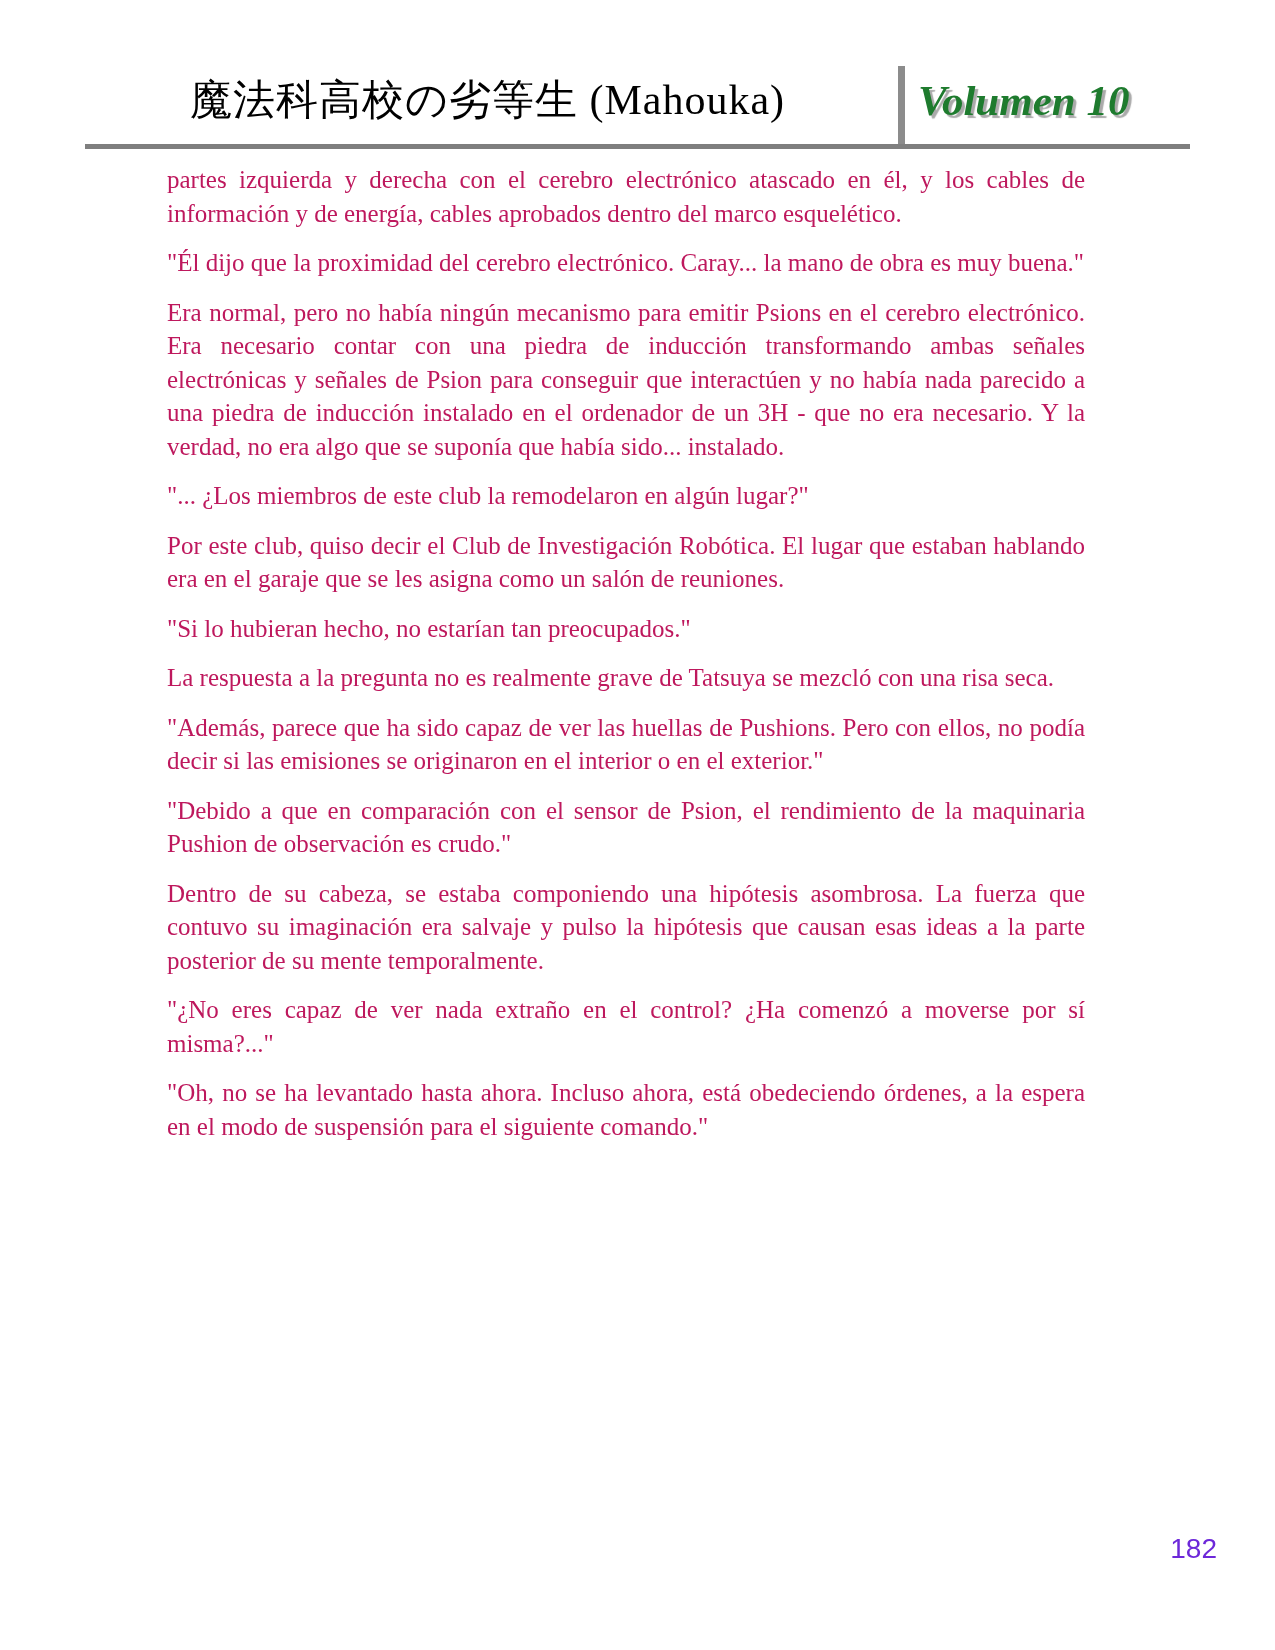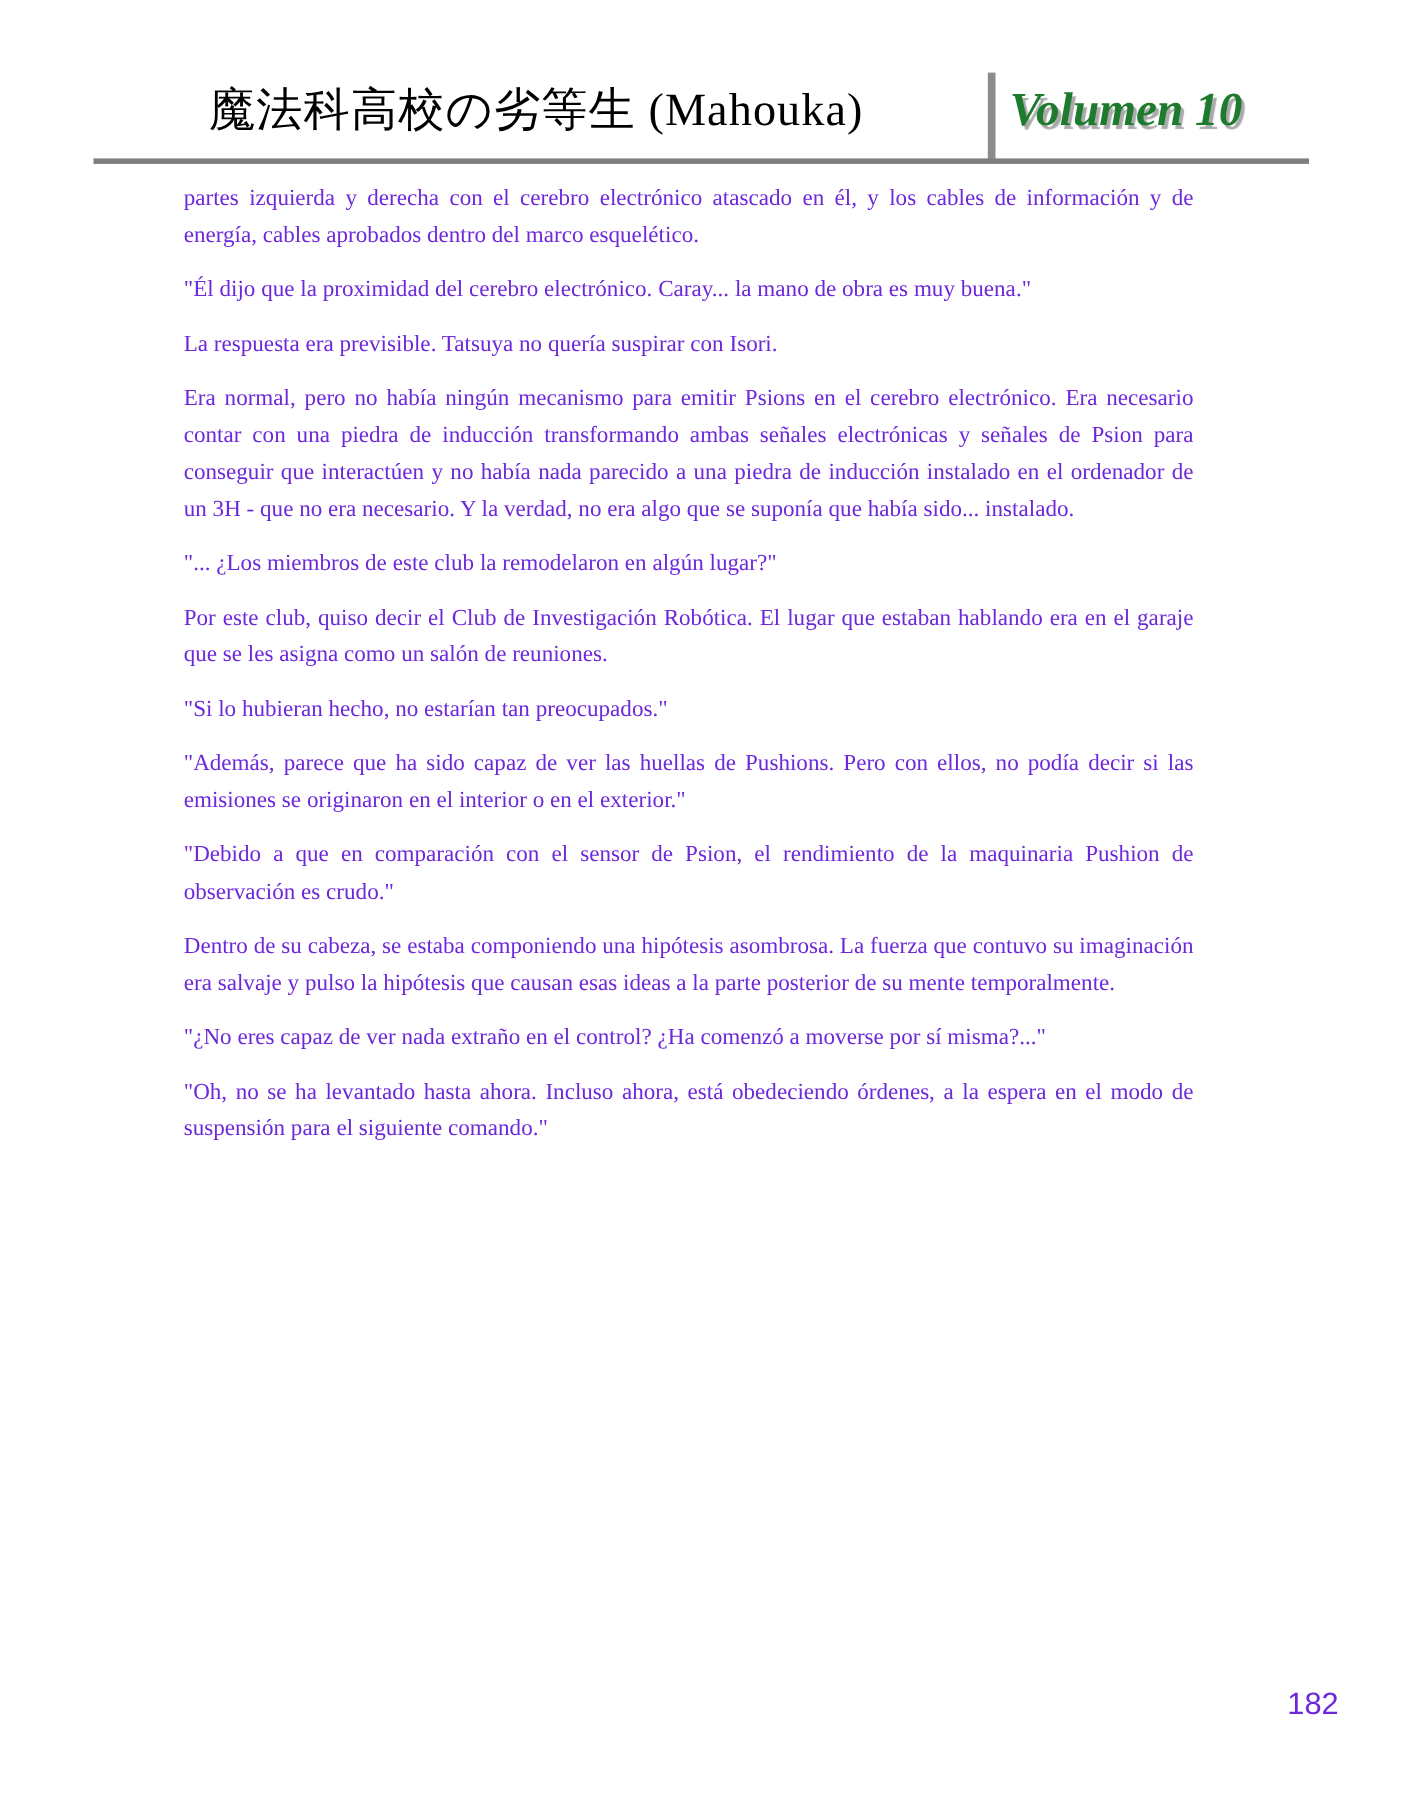--- a/index.html
+++ b/index.html
@@ -57,23 +57,23 @@
     background: #7f7f7f;
   }
 
   
   .doc-body {
     position: absolute;
     left: 167px;
     top: 163px;
     width: 918px;
     text-align: justify;
-    font-size: 21px;
+    font-size: 25px;
     line-height: 33.5px;
-    color: #6d28d9;
+    color: #be185d;
   }
   .doc-body p.para {
     margin: 0 0 16px 0;
   }
   .doc-body p.para:last-child {
     margin-bottom: 0;
   }
 
   
   .page-number {
@@ -94,25 +94,25 @@
     <h1 class="doc-title">魔法科高校の劣等生 (Mahouka)</h1>
     <div class="header-vbar"></div>
     <div class="volume-label">Volumen 10</div>
     <div class="header-rule"></div>
   </header>
 
   <main class="doc-body">
 
   <p class="para">partes izquierda y derecha con el cerebro electrónico atascado en él, y los cables de información y de energía, cables aprobados dentro del marco esquelético.</p>
       <p class="para">"Él dijo que la proximidad del cerebro electrónico. Caray... la mano de obra es muy buena."</p>
-      <p class="para">La respuesta era previsible. Tatsuya no quería suspirar con Isori.</p>
       <p class="para">Era normal, pero no había ningún mecanismo para emitir Psions en el cerebro electrónico. Era necesario contar con una piedra de inducción transformando ambas señales electrónicas y señales de Psion para conseguir que interactúen y no había nada parecido a una piedra de inducción instalado en el ordenador de un 3H - que no era necesario. Y la verdad, no era algo que se suponía que había sido... instalado.</p>
       <p class="para">"... ¿Los miembros de este club la remodelaron en algún lugar?"</p>
       <p class="para">Por este club, quiso decir el Club de Investigación Robótica. El lugar que estaban hablando era en el garaje que se les asigna como un salón de reuniones.</p>
       <p class="para">"Si lo hubieran hecho, no estarían tan preocupados."</p>
+      <p class="para">La respuesta a la pregunta no es realmente grave de Tatsuya se mezcló con una risa seca.</p>
       <p class="para">"Además, parece que ha sido capaz de ver las huellas de Pushions. Pero con ellos, no podía decir si las emisiones se originaron en el interior o en el exterior."</p>
       <p class="para">"Debido a que en comparación con el sensor de Psion, el rendimiento de la maquinaria Pushion de observación es crudo."</p>
       <p class="para">Dentro de su cabeza, se estaba componiendo una hipótesis asombrosa. La fuerza que contuvo su imaginación era salvaje y pulso la hipótesis que causan esas ideas a la parte posterior de su mente temporalmente.</p>
       <p class="para">"¿No eres capaz de ver nada extraño en el control? ¿Ha comenzó a moverse por sí misma?..."</p>
       <p class="para">"Oh, no se ha levantado hasta ahora. Incluso ahora, está obedeciendo órdenes, a la espera en el modo de suspensión para el siguiente comando."</p>
     </main>
 
   <footer>
     <div class="page-number">182</div>
   </footer>

